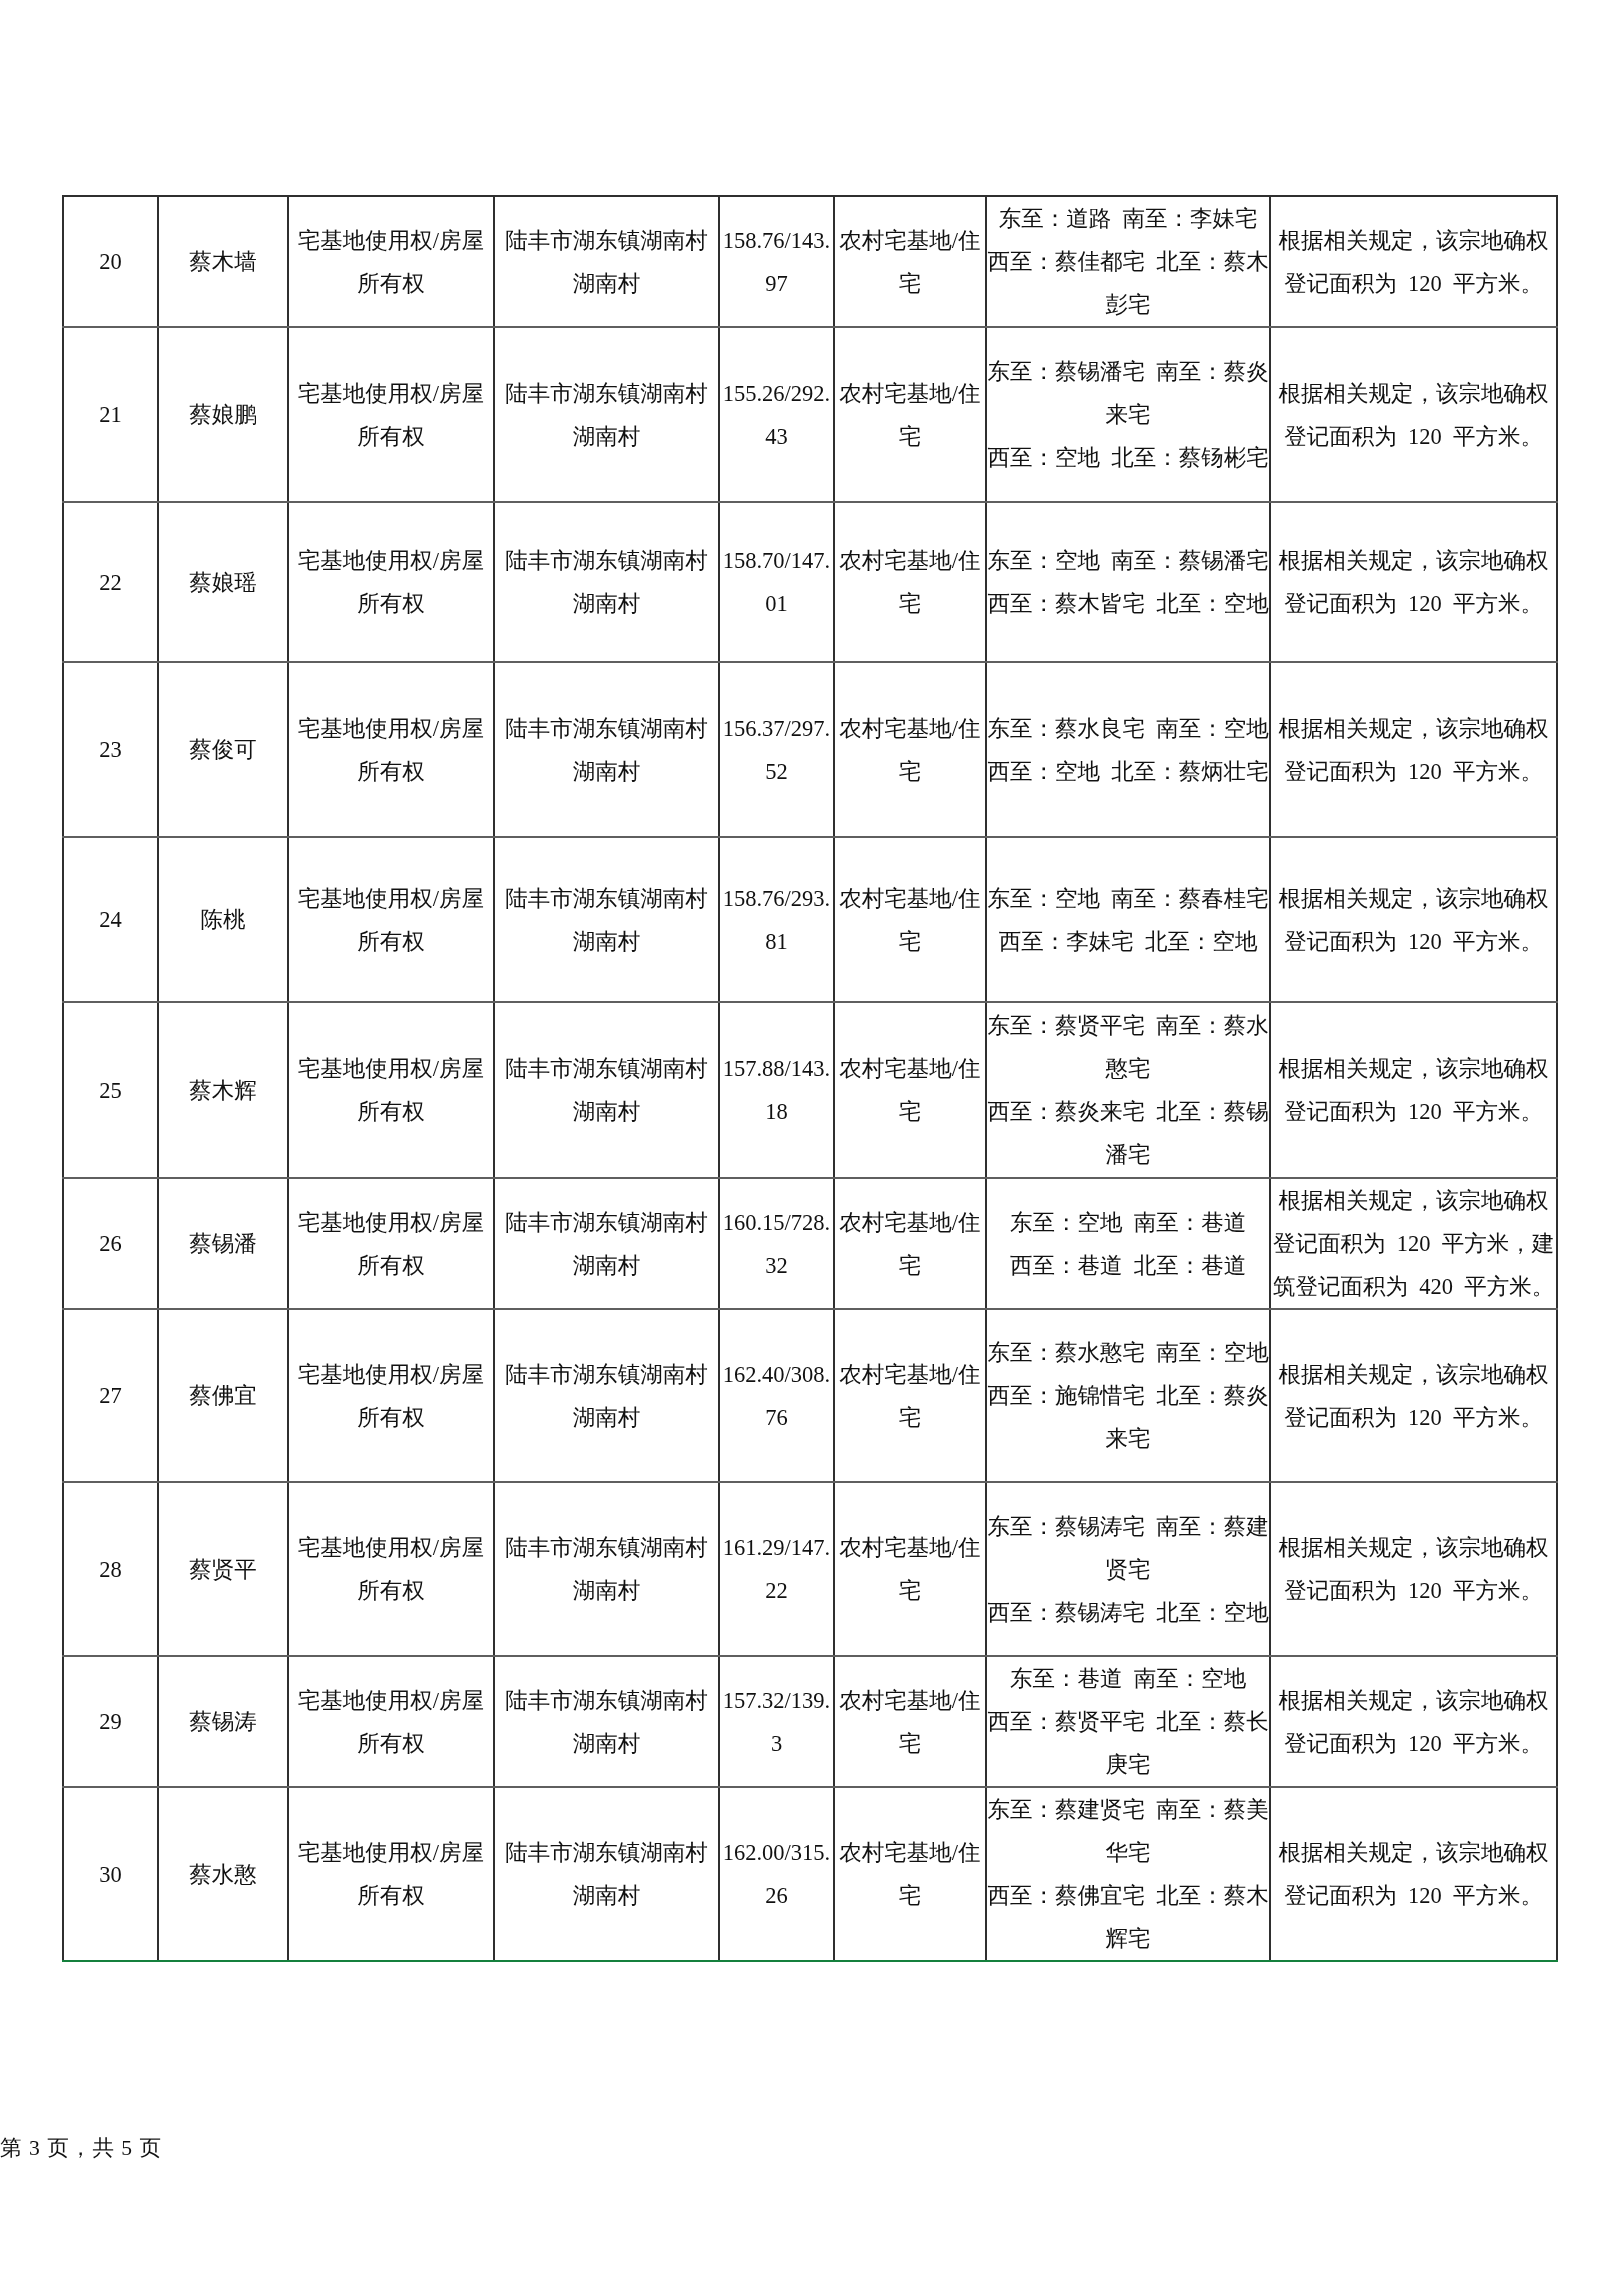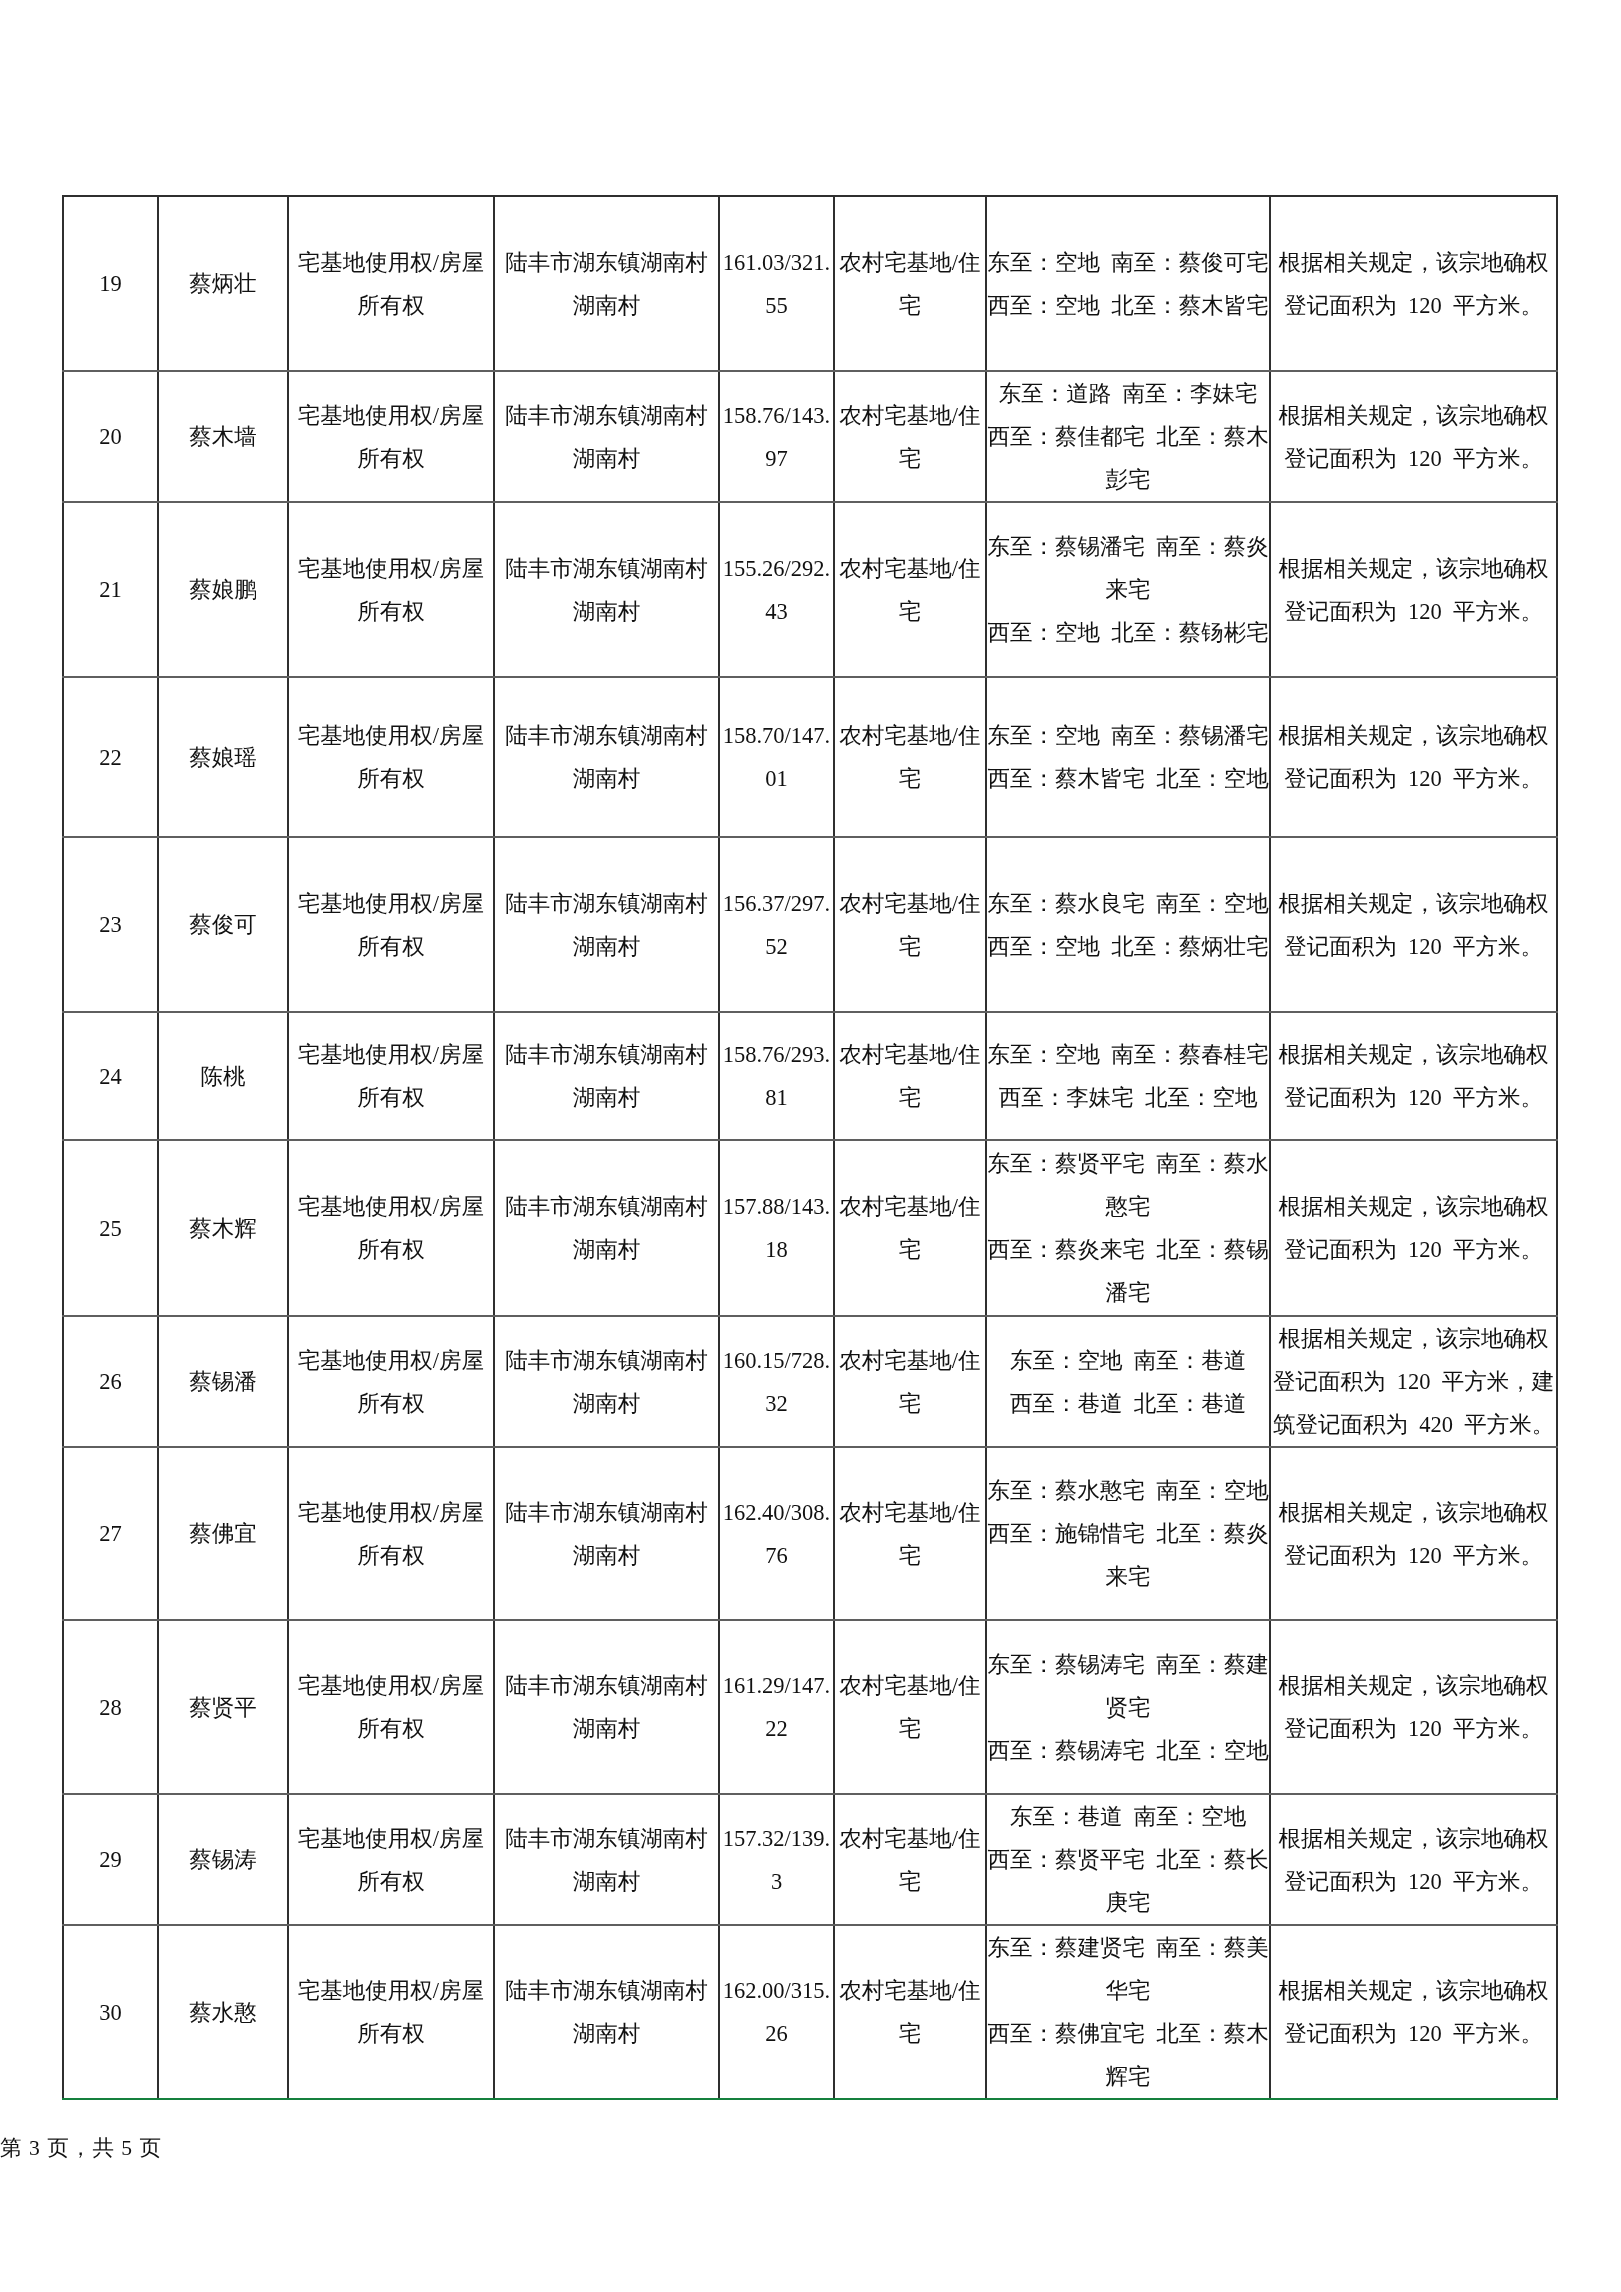--- a/index.html
+++ b/index.html
@@ -44,33 +44,20 @@
       <col style="width:95px">
       <col style="width:130px">
       <col style="width:206px">
       <col style="width:225px">
       <col style="width:115px">
       <col style="width:152px">
       <col style="width:284px">
       <col style="width:287px">
     </colgroup>
     <tbody id="rows">
-        <tr style="height: 175px;">
-    <td class="c1">19</td>
-    <td class="c2">蔡炳壮</td>
-    <td class="c3">宅基地使用权/房屋所有权</td>
-    <td class="c4">陆丰市湖东镇湖南村湖南村</td>
-    <td class="c5">161.03/321.55</td>
-    <td class="c6">农村宅基地/住宅</td>
-    <td class="c7">
-      <div>东至：空地 南至：蔡俊可宅</div>
-      <div>西至：空地 北至：蔡木皆宅</div>
-    </td>
-    <td class="c8">根据相关规定，该宗地确权登记面积为 120 平方米。</td>
-  </tr>
         <tr style="height: 130px;">
     <td class="c1">20</td>
     <td class="c2">蔡木墙</td>
     <td class="c3">宅基地使用权/房屋所有权</td>
     <td class="c4">陆丰市湖东镇湖南村湖南村</td>
     <td class="c5">158.76/143.97</td>
     <td class="c6">农村宅基地/住宅</td>
     <td class="c7">
       <div>东至：道路 南至：李妹宅</div>
       <div>西至：蔡佳都宅 北至：蔡木彭宅</div>
@@ -109,21 +96,21 @@
     <td class="c3">宅基地使用权/房屋所有权</td>
     <td class="c4">陆丰市湖东镇湖南村湖南村</td>
     <td class="c5">156.37/297.52</td>
     <td class="c6">农村宅基地/住宅</td>
     <td class="c7">
       <div>东至：蔡水良宅 南至：空地</div>
       <div>西至：空地 北至：蔡炳壮宅</div>
     </td>
     <td class="c8">根据相关规定，该宗地确权登记面积为 120 平方米。</td>
   </tr>
-        <tr style="height: 128px;">
+        <tr style="height: 165px;">
     <td class="c1">24</td>
     <td class="c2">陈桃</td>
     <td class="c3">宅基地使用权/房屋所有权</td>
     <td class="c4">陆丰市湖东镇湖南村湖南村</td>
     <td class="c5">158.76/293.81</td>
     <td class="c6">农村宅基地/住宅</td>
     <td class="c7">
       <div>东至：空地 南至：蔡春桂宅</div>
       <div>西至：李妹宅 北至：空地</div>
     </td>

